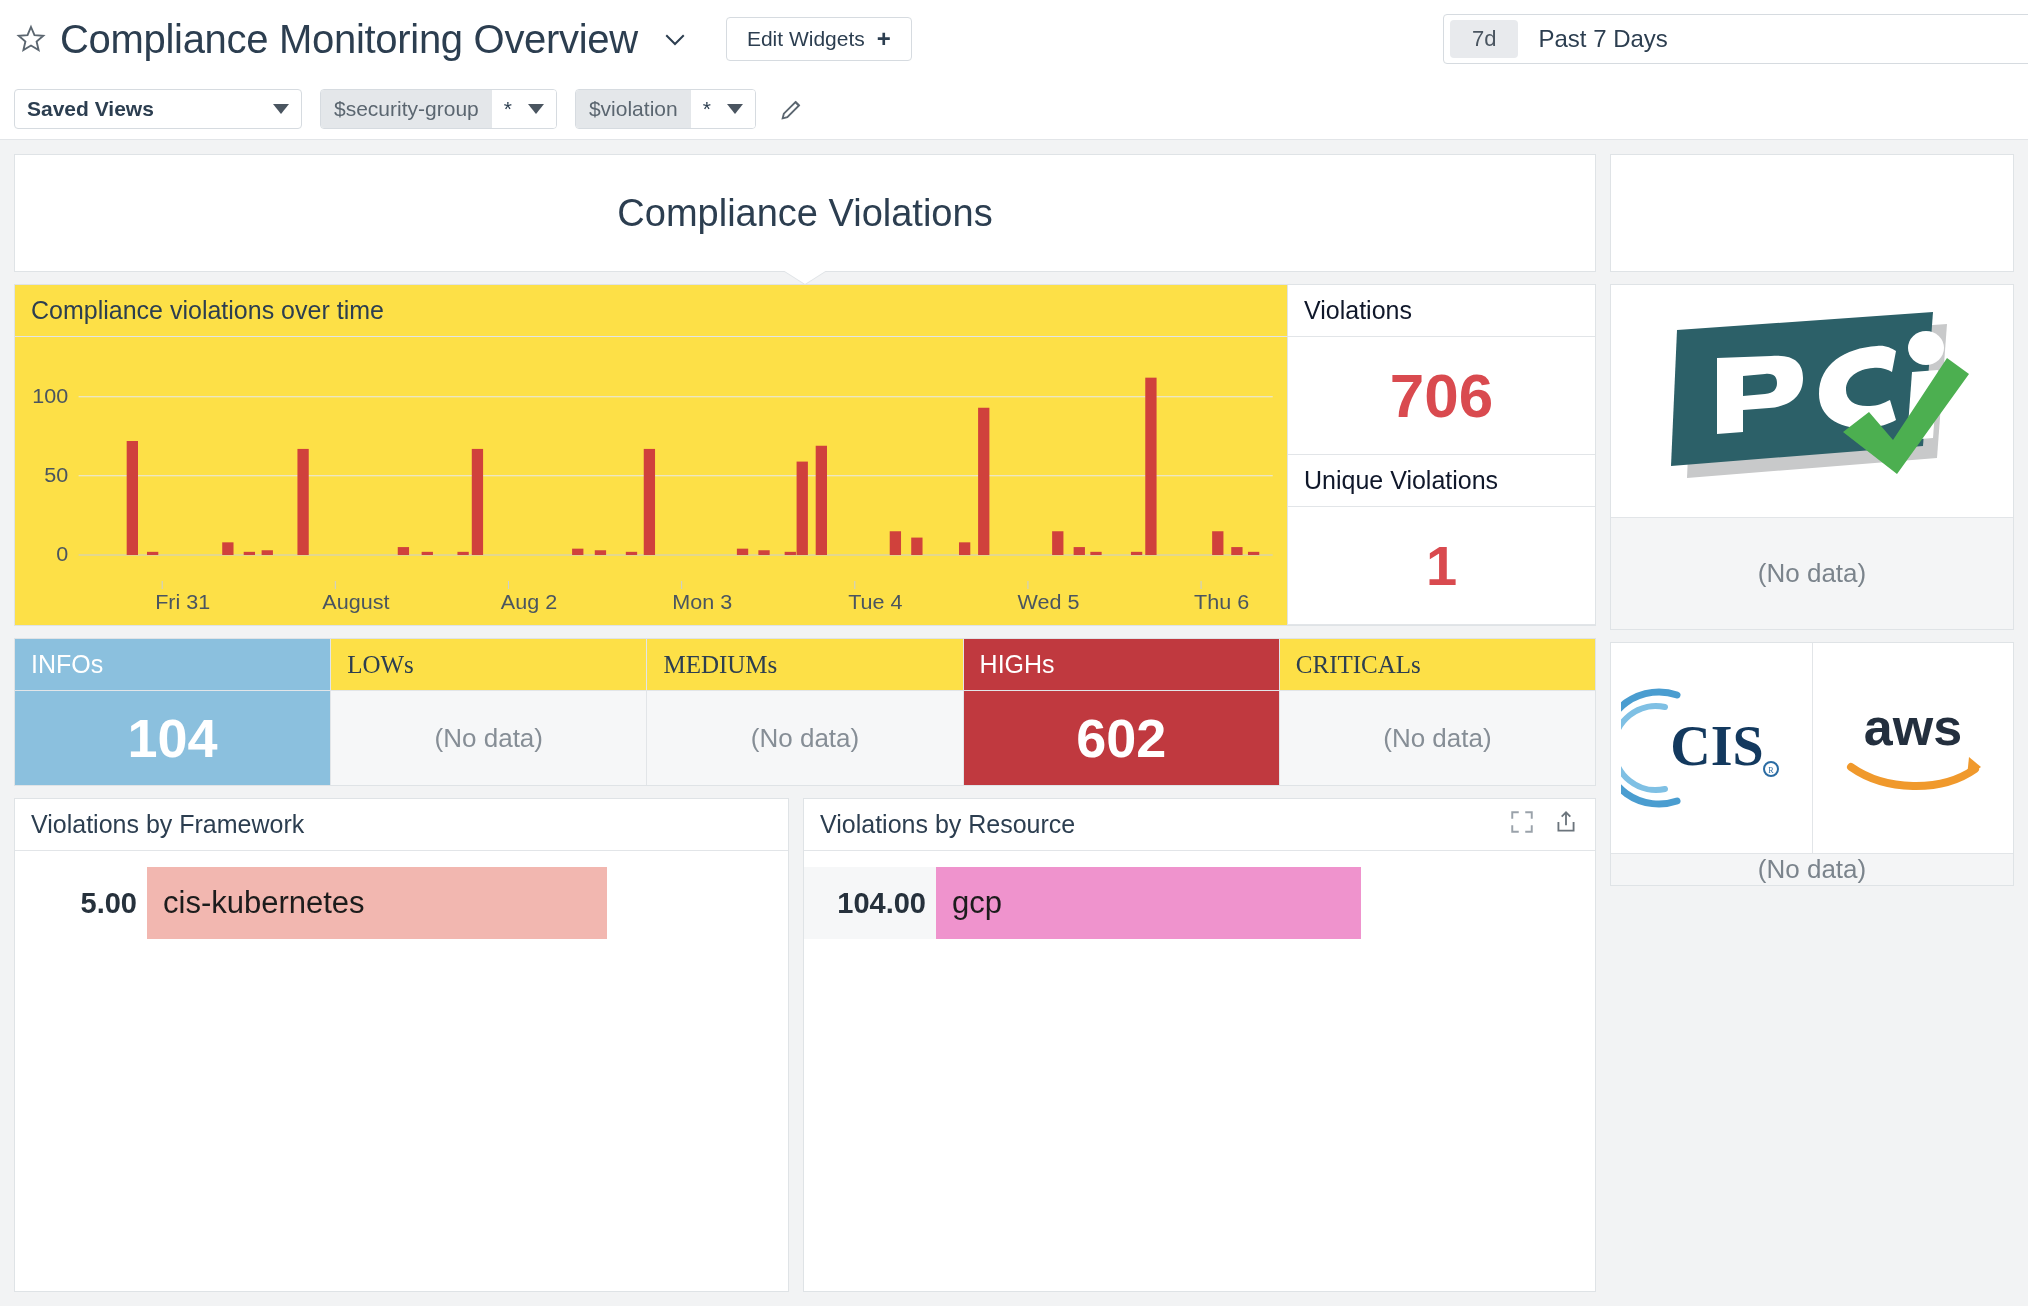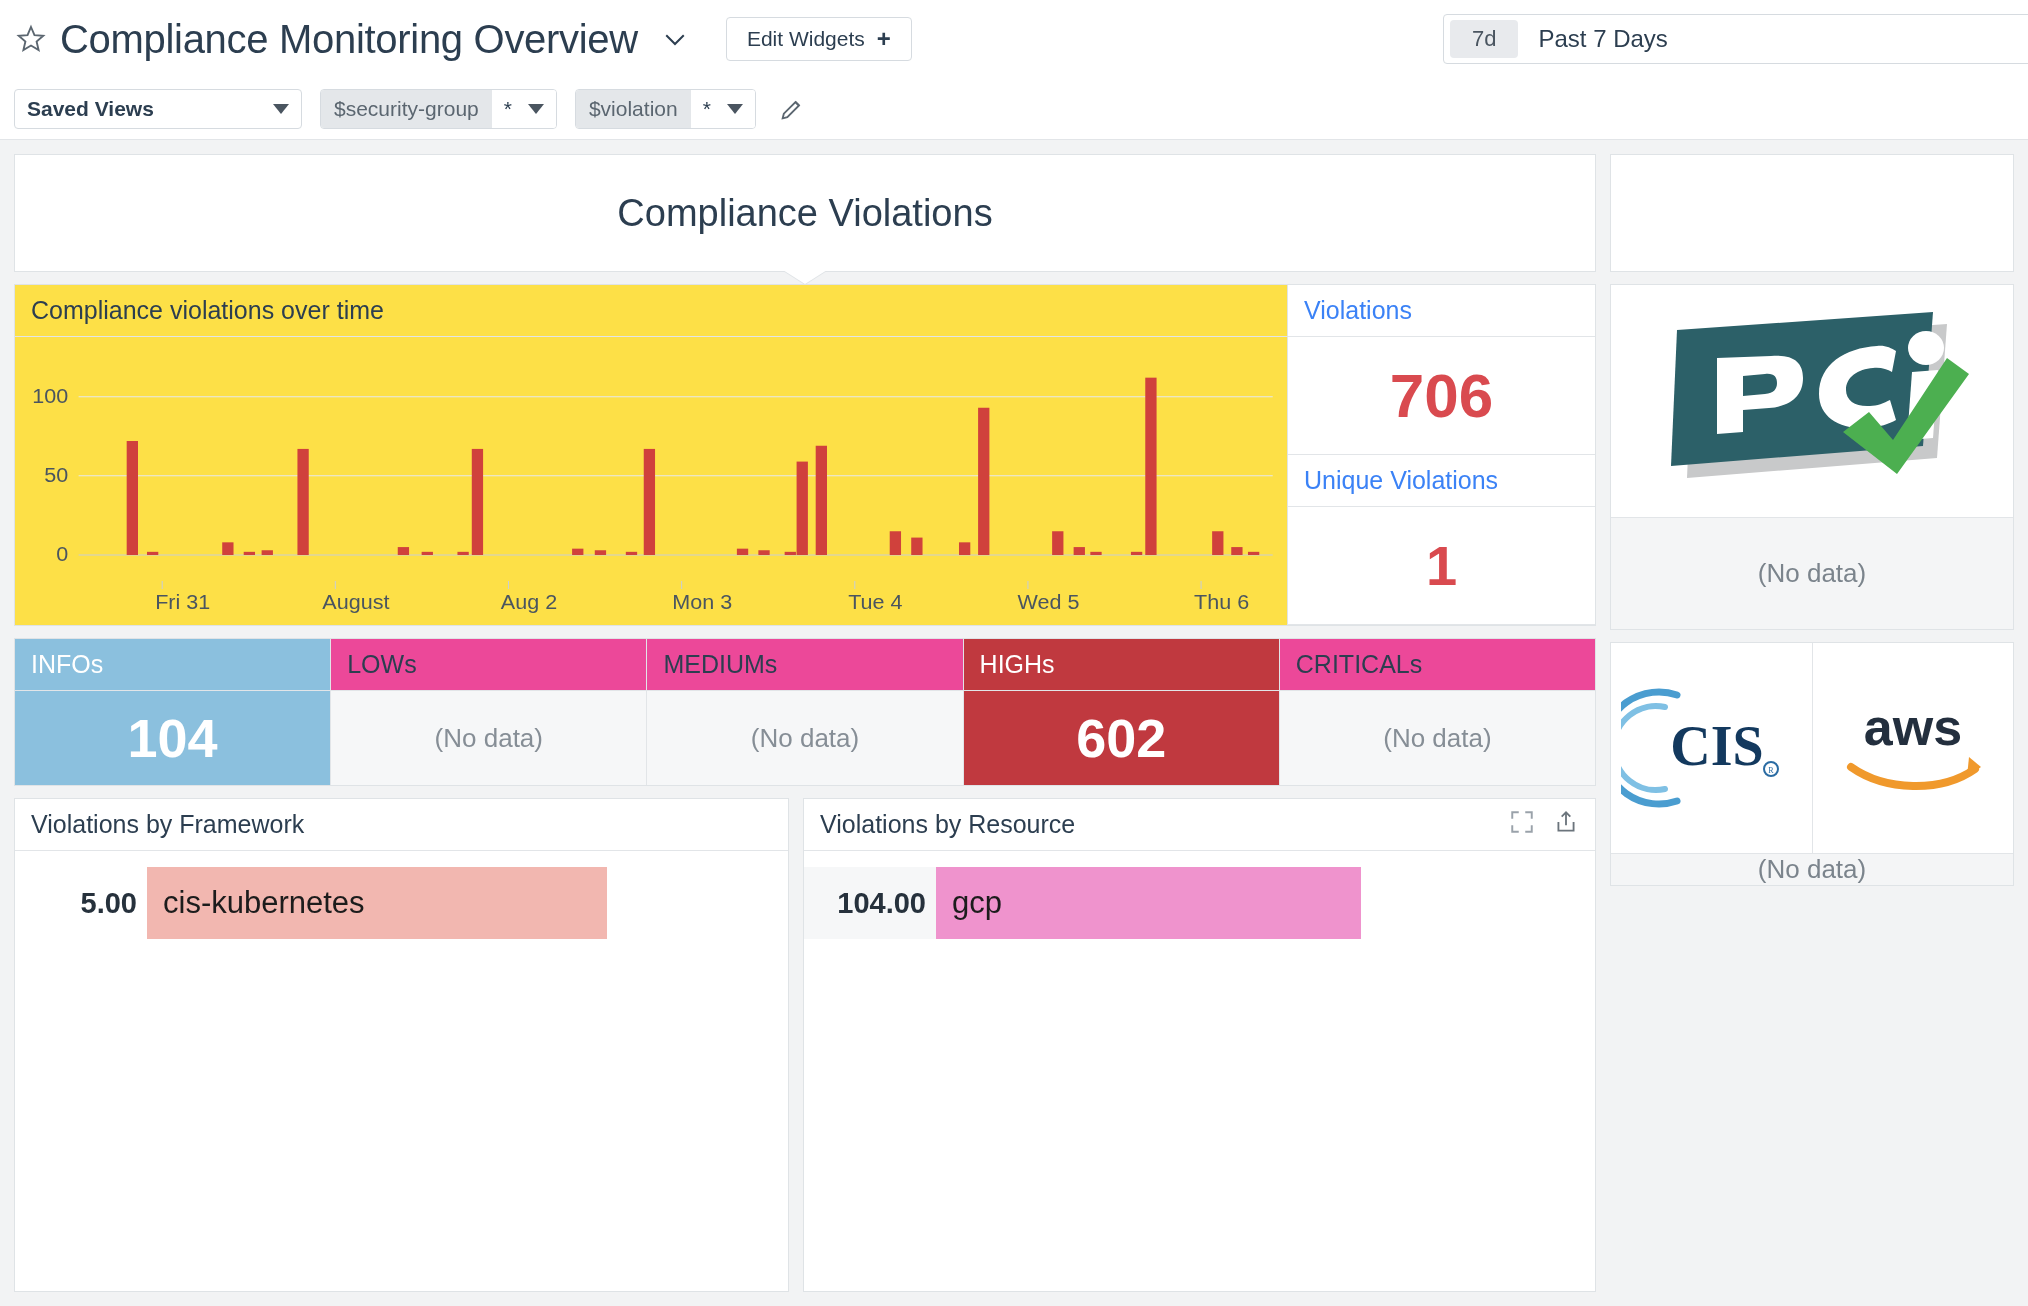--- a/index.html
+++ b/index.html
@@ -192,21 +192,21 @@
     flex: 0 0 308px;
     display: flex; flex-direction: column;
     border: 1px solid #dfe3e6;
     border-left: none;
     background: #fff;
   }
   .stat-head {
     height: 52px;
     display: flex; align-items: center;
     padding: 0 16px;
-    font-size: 25px; color: #3b82f6;
+    font-size: 25px; color: #0f172a;
     border-bottom: 1px solid #e2e5e8;
     background: #fff;
   }
   .stat-val {
     flex: 1 1 0;
     display: flex; align-items: center; justify-content: center;
     font-size: 62px;
     font-weight: 700;
     color: #d94a4f;
     background: #fff;
@@ -229,21 +229,21 @@
     padding: 0 16px;
     font-size: 25px;
     border-bottom: 1px solid #e2e5e8;
     white-space: nowrap;
   }
   .sev-cell .sev-num {
     height: 94px;
     display: flex; align-items: center; justify-content: center;
     font-size: 54px; font-weight: 700;
   }
-  .sev-cell.plain .sev-label { background: #ec4899; color: #2c3e50; }
+  .sev-cell.plain .sev-label { background: #fde047; color: #2c3e50; font-family: Liberation Serif, serif; }
   .sev-cell.plain .sev-num { background: #f6f7f8; color: #868e96; font-size: 26px; font-weight: 400; }
   .sev-cell.info .sev-label, .sev-cell.info .sev-num { background: #8bc0de; color: #ffffff; }
   .sev-cell.high .sev-label, .sev-cell.high .sev-num { background: #c0393f; color: #ffffff; }
 
   
   .bottom-row { display: flex; gap: 14px; flex: 1 1 auto; min-height: 0; }
   .bw { background: #fff; border: 1px solid #dfe3e6; display: flex; flex-direction: column; min-width: 0; }
   .bw.framework { flex: 0 0 775px; }
   .bw.resource { flex: 1 1 auto; }
   .bw-body { flex: 1 1 auto; padding-top: 16px; }

